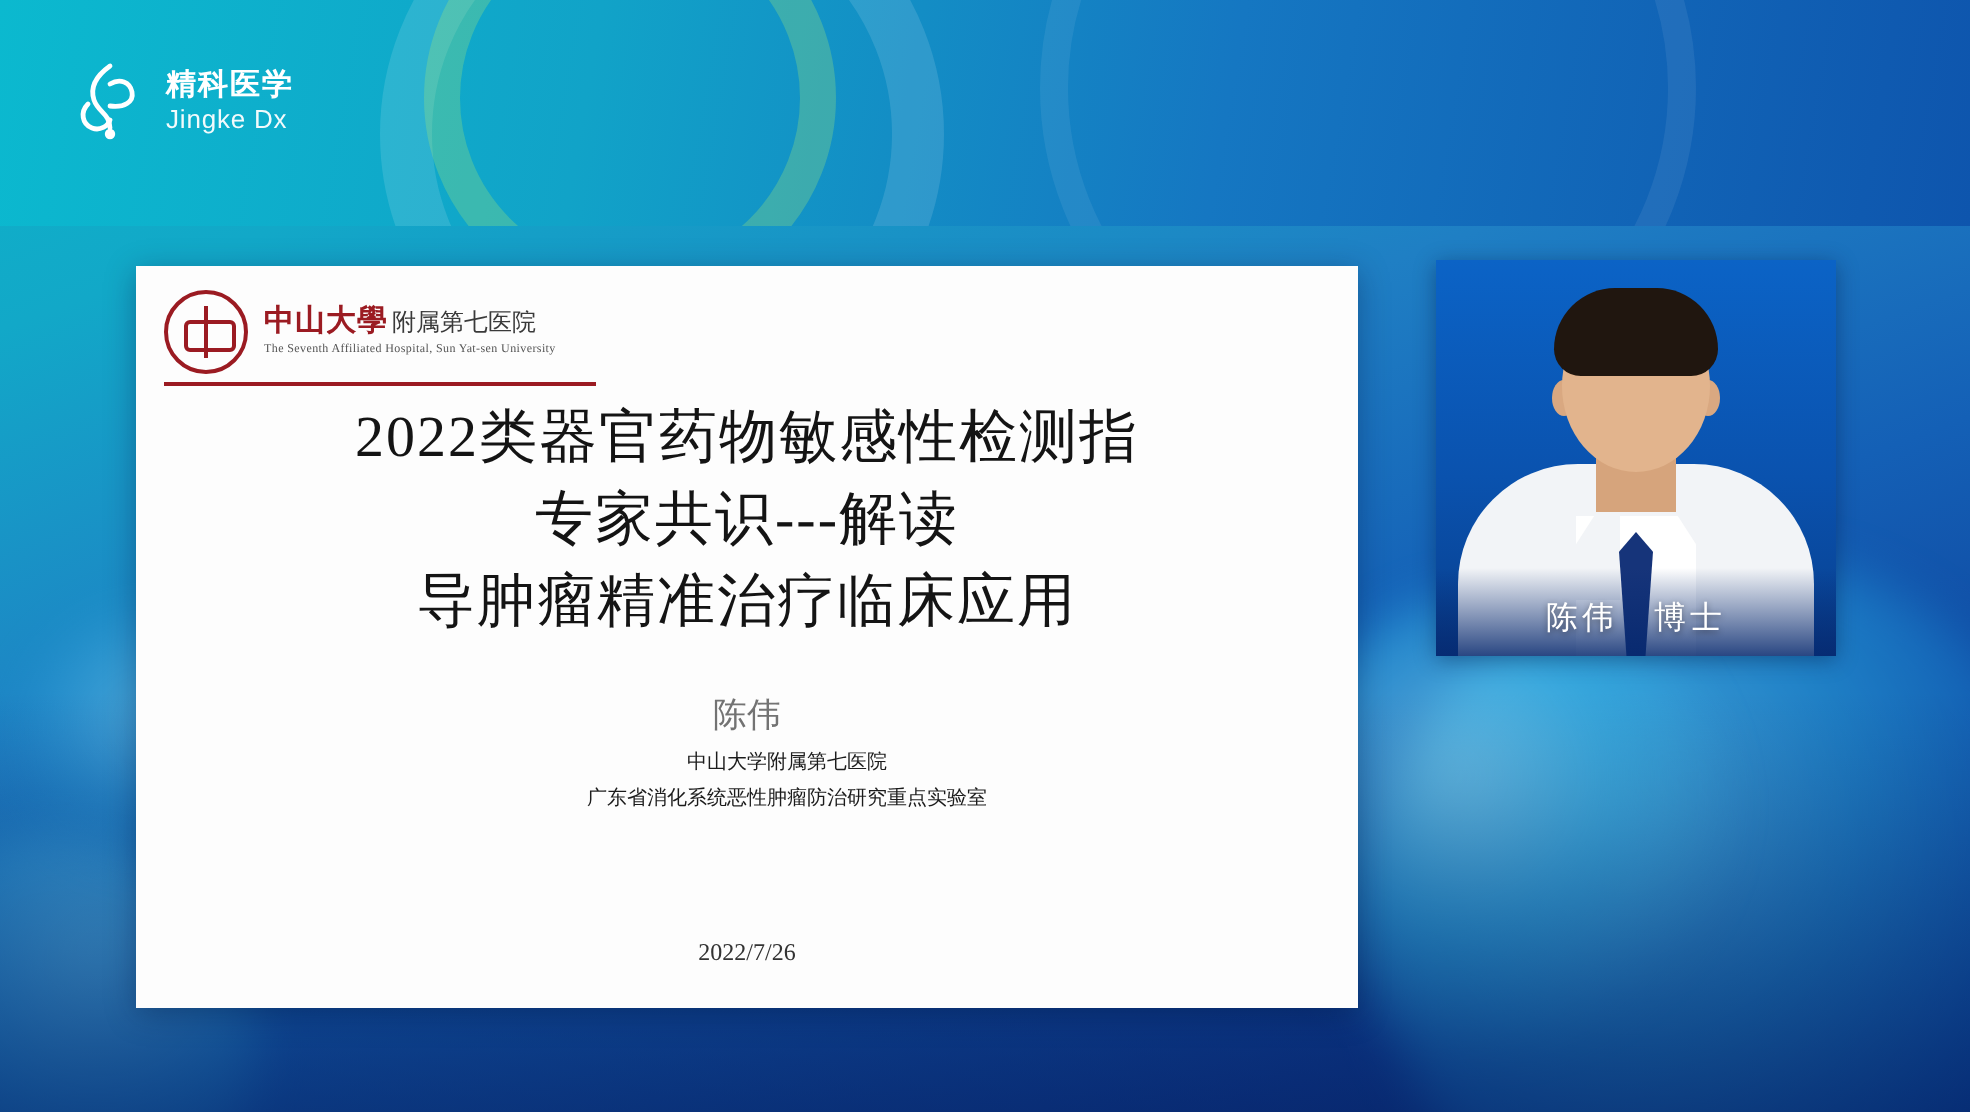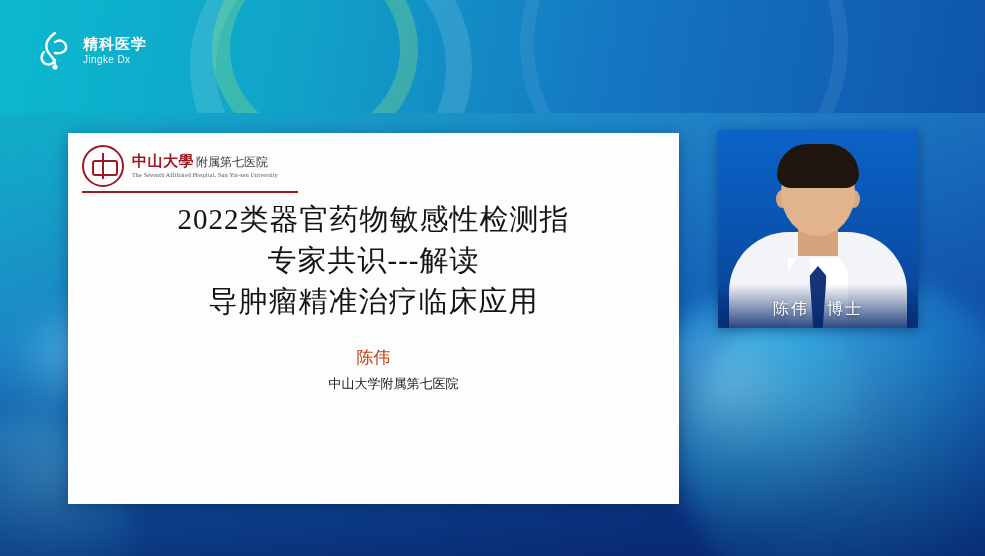--- a/index.html
+++ b/index.html
@@ -94,21 +94,21 @@
   .logo-text {
     color: #fff;
     line-height: 1.25;
   }
   .logo-cn {
     font-size: 15px;
     letter-spacing: 1px;
     font-weight: 700;
   }
   .logo-en {
-    font-size: 10px;
+    font-size: 13px;
     letter-spacing: .4px;
     opacity: .95;
   }
 
   .banner-title {
     position: absolute;
     left: 228px;
     top: 42px;
     color: #ffffff;
     font-size: 29px;
@@ -205,28 +205,28 @@
     color: #141414;
   }
   .slide-title div { white-space: nowrap; }
 
   .slide-author {
     position: absolute;
     top: 213px;
     left: 0; right: 0;
     text-align: center;
     font-size: 17px;
-    color: #c2410c;
+    color: #737373;
   }
   .slide-affil {
     position: absolute;
     top: 240px;
     left: 0; right: 0;
     text-align: center;
-    font-size: 13px;
+    font-size: 10px;
     line-height: 1.75;
     color: #1c1c1c;
     margin-left: 40px;
   }
   .slide-date {
     position: absolute;
     top: 336px;
     left: 0; right: 0;
     text-align: center;
     font-size: 12px;
@@ -387,22 +387,24 @@
       <div class="slide-title">
         <div>2022类器官药物敏感性检测指</div>
         <div>专家共识---解读</div>
         <div>导肿瘤精准治疗临床应用</div>
       </div>
 
       <div class="slide-author">陈伟</div>
 
       <div class="slide-affil">
         <div>中山大学附属第七医院</div>
+        <div>广东省消化系统恶性肿瘤防治研究重点实验室</div>
       </div>
 
+      <div class="slide-date">2022/7/26</div>
     </div>
   </div>
 
   <div class="speaker">
     <div class="sp-body"></div>
     <div class="sp-shirt"></div>
     <div class="sp-collar-l"></div>
     <div class="sp-collar-r"></div>
     <div class="sp-tie"></div>
     <div class="sp-neck"></div>

